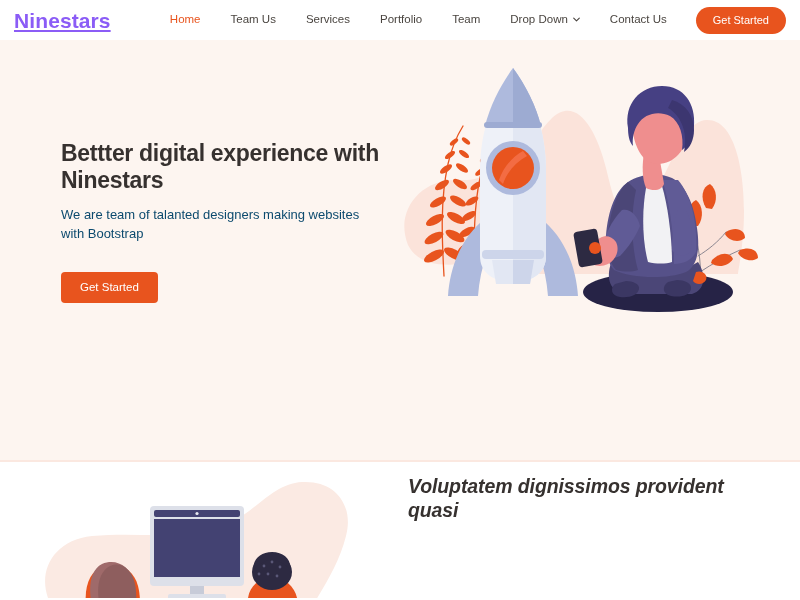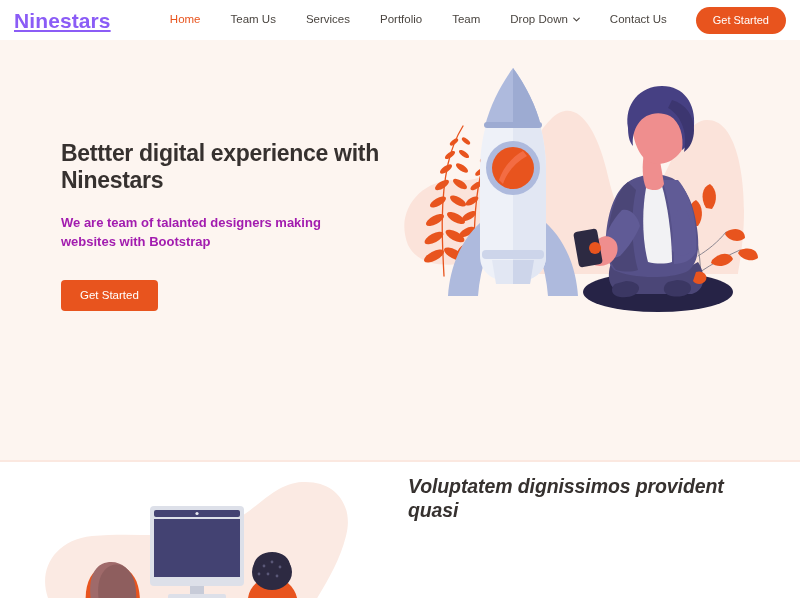--- a/index.html
+++ b/index.html
@@ -97,26 +97,25 @@
 
   .hero-title {
     font-size: 23px;
     font-weight: bold;
     line-height: 1.18;
     color: #36312f;
     letter-spacing: -0.3px;
   }
 
   .hero-sub {
-    margin-top: 20px;
+    margin-top: 12px;
     font-size: 13px;
     line-height: 1.45;
-    color: #a21caf;
+    color: #0c4a6e;
     width: 300px;
-    font-weight: bold;
   }
 
   .btn-getstarted-hero {
     margin-top: 28px;
     display: inline-block;
     background: #e8541e;
     color: #ffffff;
     font-size: 11.5px;
     border: none;
     border-radius: 4px;

